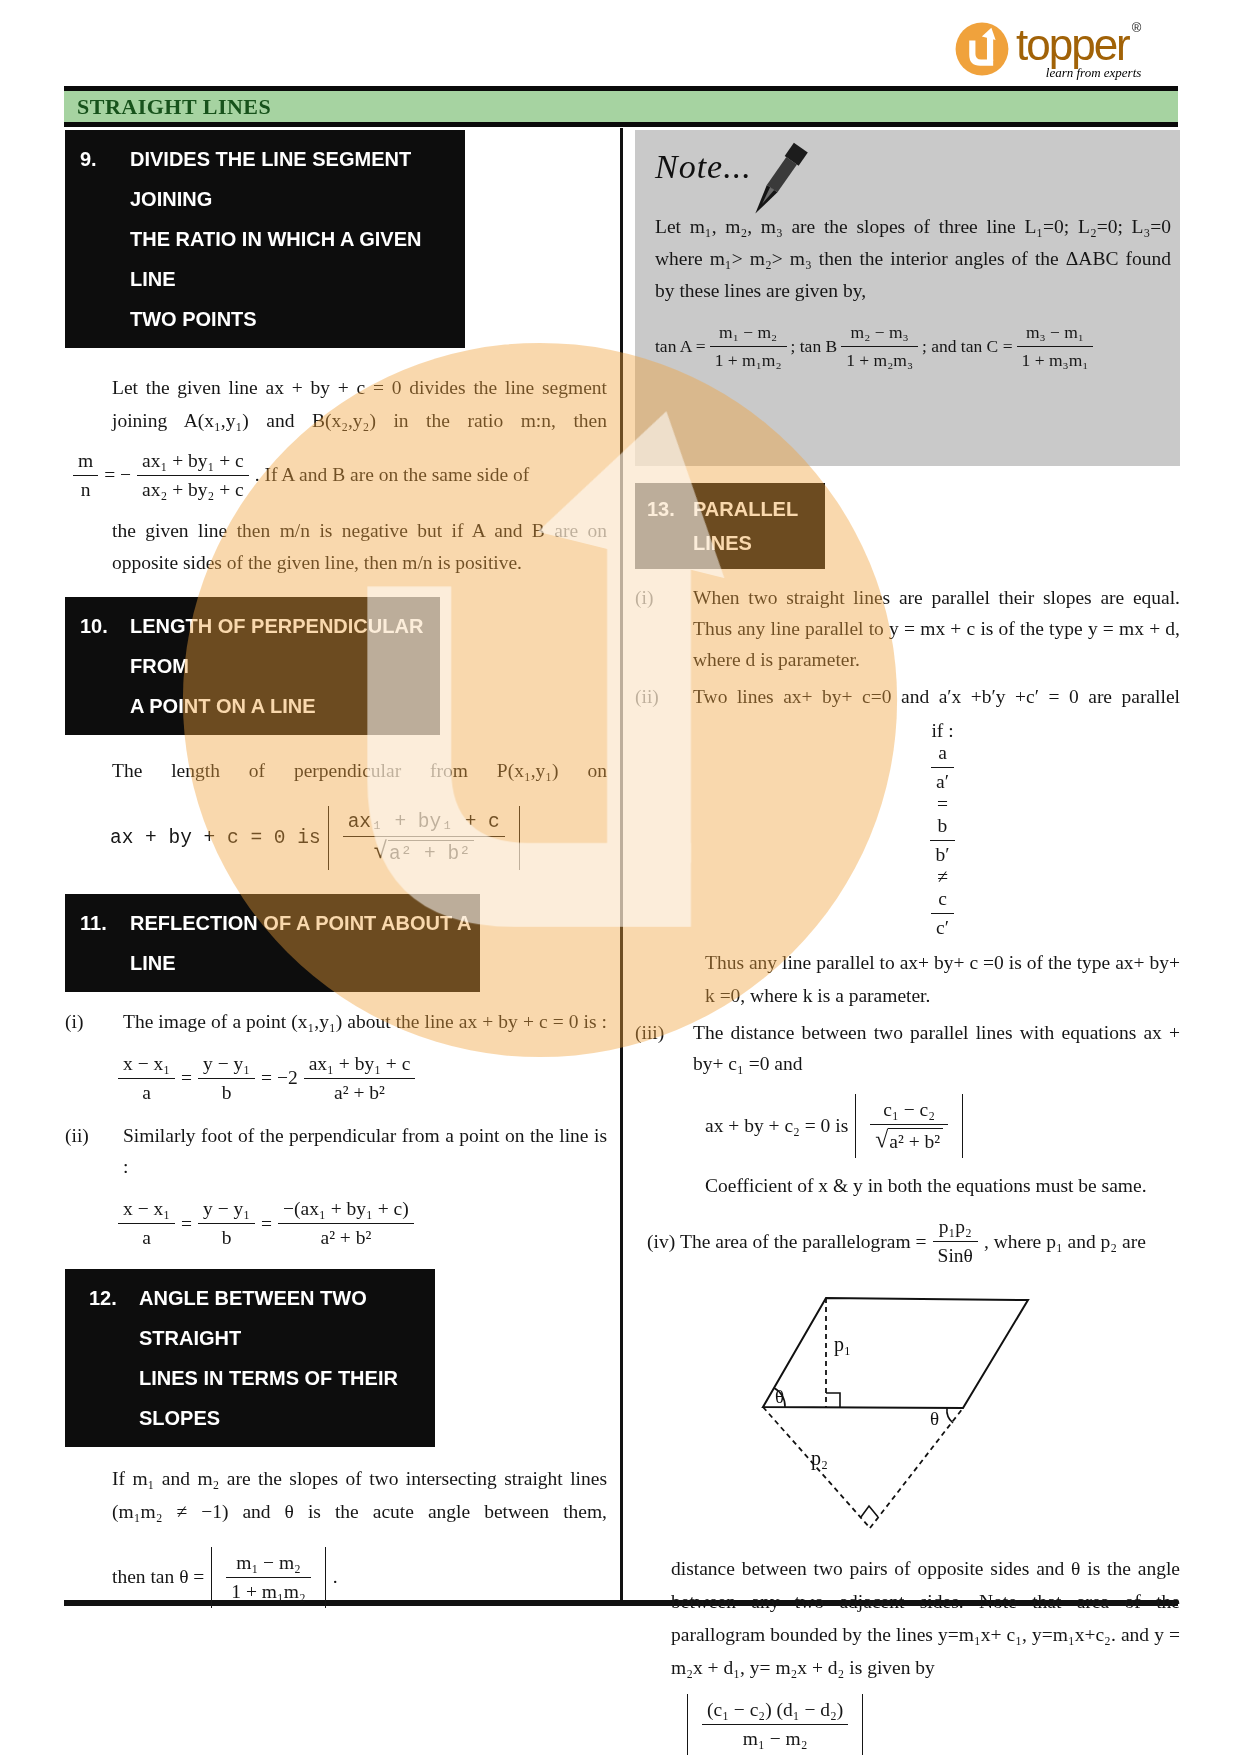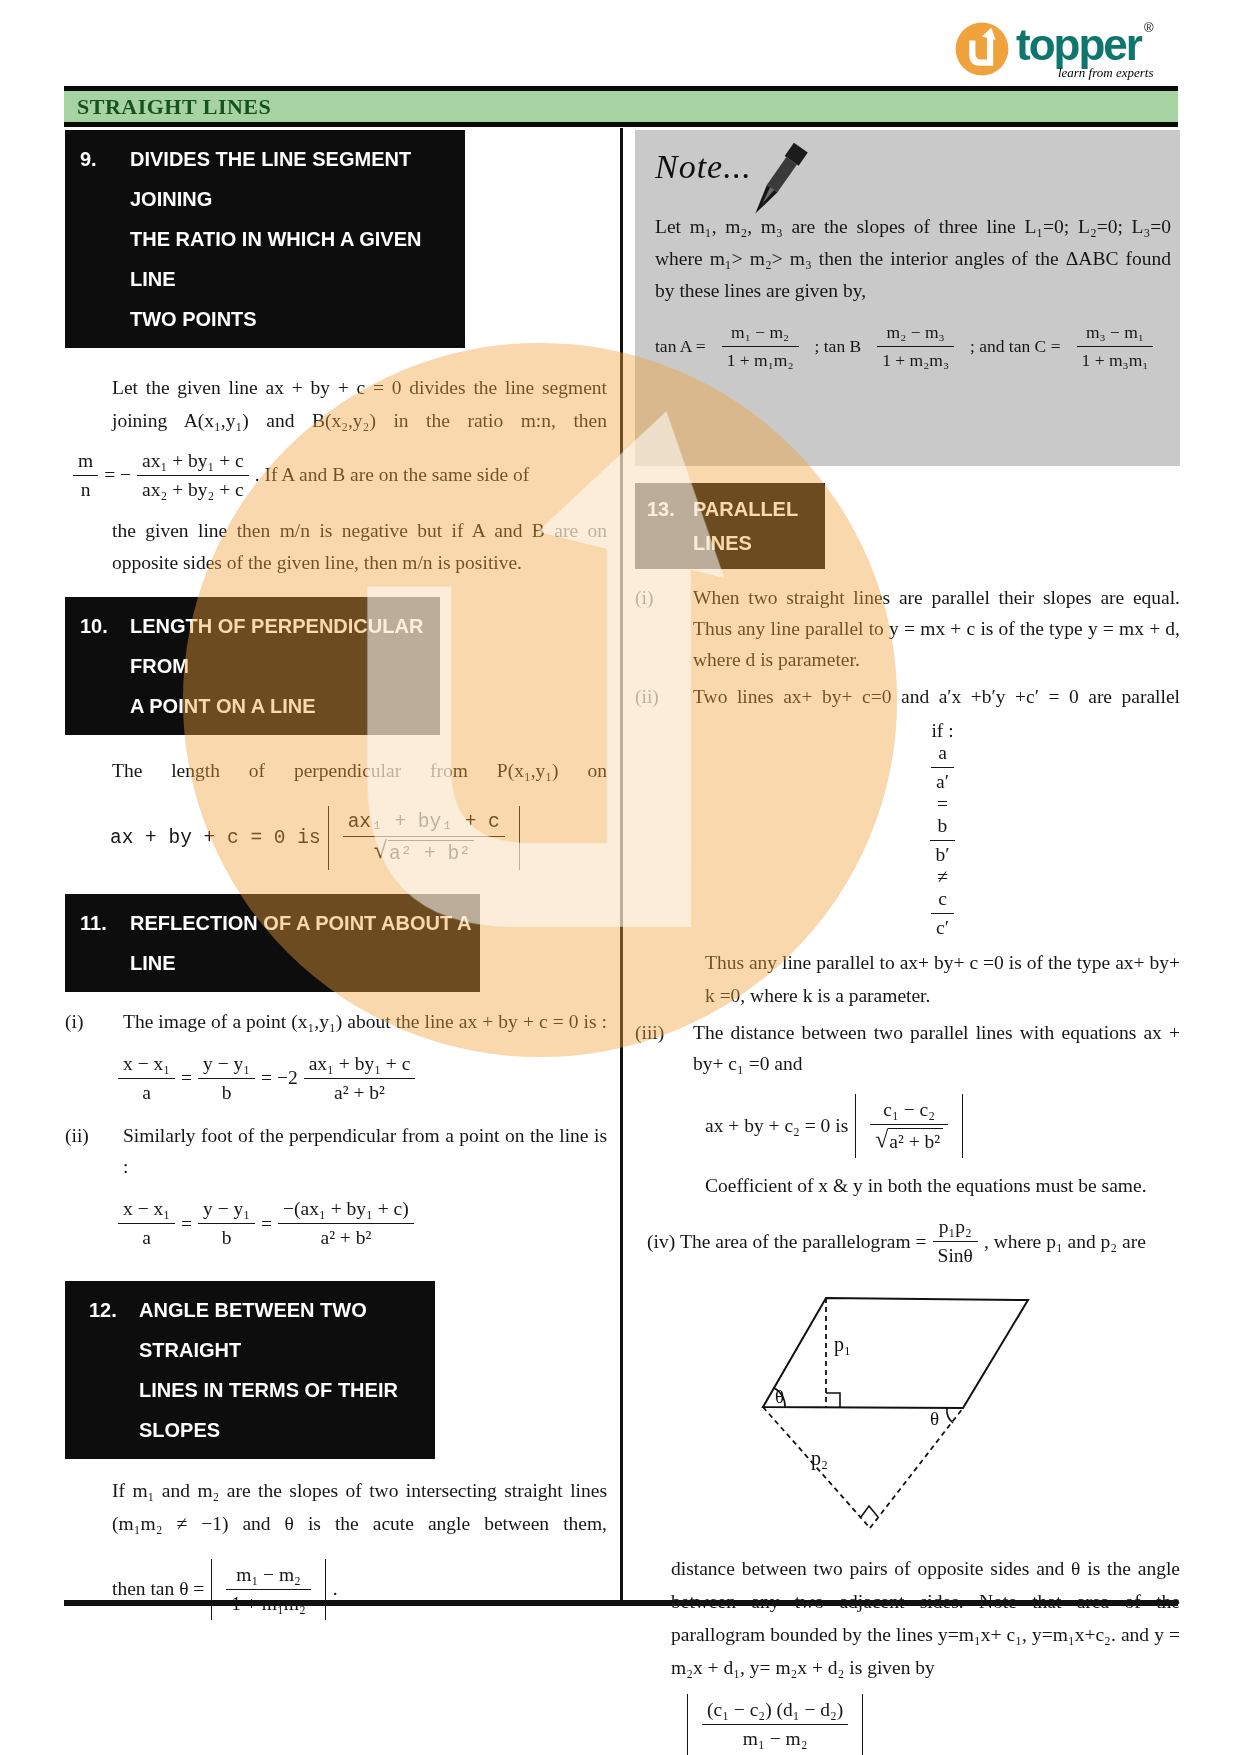--- a/index.html
+++ b/index.html
@@ -8,22 +8,22 @@
     position:relative; width:1240px; height:1755px; margin:0 auto;
     background:#ffffff; overflow:hidden;
     font-family:"Liberation Serif", serif; color:#161616;
   }
   
   .logo { position:absolute; top:22px; left:955px; display:flex; align-items:flex-start; z-index:2; }
   .logo-circle { width:54px; height:54px; flex:none; }
   .logo-textcol { margin-left:7px; }
   .logo-toprow { display:flex; align-items:flex-start; }
   .logo-word {
-    font-family:"Liberation Sans", sans-serif; font-weight:700;
-    font-size:44px; line-height:46px; letter-spacing:-2px; color:#0f766e;
+    font-family:"Liberation Sans", sans-serif; font-weight:400;
+    font-size:44px; line-height:46px; letter-spacing:-2px; color:#a16207;
   }
   .logo-reg { font-family:"Liberation Sans", sans-serif; font-size:13px; margin-left:3px; margin-top:-2px; color:#171717; }
   .logo-tagline { font-style:italic; font-size:13px; text-align:right; color:#000000; margin-top:-3px; }
   
   .chapter-bar {
     position:absolute; left:64px; top:86px; width:1114px; height:41px;
     background:#a6d3a1; border-top:5px solid #0a0a0a; border-bottom:5px solid #0a0a0a;
     display:flex; align-items:center; z-index:1;
   }
   .chapter-title {
@@ -61,21 +61,21 @@
     padding:5px 8px; margin:0 7px;
   }
   .rad { white-space:nowrap; display:inline-flex; align-items:flex-start; }
   .radsign { font-size:1.22em; line-height:1; }
   .radbody { border-top:1.7px solid #161616; padding:2px 3px 0 1px; }
   
   .notebox { position:relative; width:545px; height:336px; background:#c9c9c9; padding:18px 9px 0 20px; }
   .note-title { font-style:italic; font-size:34px; line-height:1.1; letter-spacing:1px; color:#101010; }
   .pen-icon { position:absolute; left:102px; top:8px; }
   .note-para { margin-top:26px; font-size:19.5px; line-height:1.62; text-align:justify; }
-  .note-formula { margin-top:16px; font-size:17.5px;gap:12px; }
+  .note-formula { margin-top:16px; font-size:17.5px; }
   .note-formula .frac { margin:0 4px; }
   
   .diagram-wrap { margin-top:8px; }
   
   .watermark { position:absolute; left:175px; top:335px; width:730px; height:730px; z-index:3; pointer-events:none; }
 </style>
 </head>
 <body>
 
 <div class="page">
@@ -202,21 +202,21 @@
         <span class="fn">y − y₁</span>
         <span class="fd">b</span>
       </span>
       <span class="mtxt">=</span>
       <span class="frac">
         <span class="fn">−(ax₁ + by₁ + c)</span>
         <span class="fd">a² + b²</span>
       </span>
     </div>
 
-    <div class="shead" style="width:370px; margin-top:32px;padding-left:24px;">
+    <div class="shead" style="width:370px; margin-top:20px;padding-left:24px;">
       <span class="snum">12.</span>
       <span class="slines">
         <div>ANGLE BETWEEN TWO STRAIGHT</div>
         <div>LINES IN TERMS OF THEIR SLOPES</div>
       </span>
     </div>
 
     <div class="para stretch" style="margin:16px 0 0 47px;">If m₁ and m₂ are the slopes of two intersecting straight lines (m₁m₂ ≠ −1) and θ is the acute angle between them,</div>
 
     <div class="mrow" style="margin:18px 0 0 47px;">

